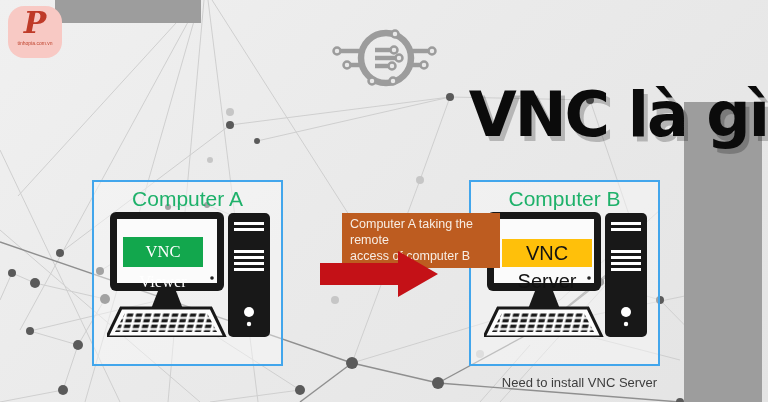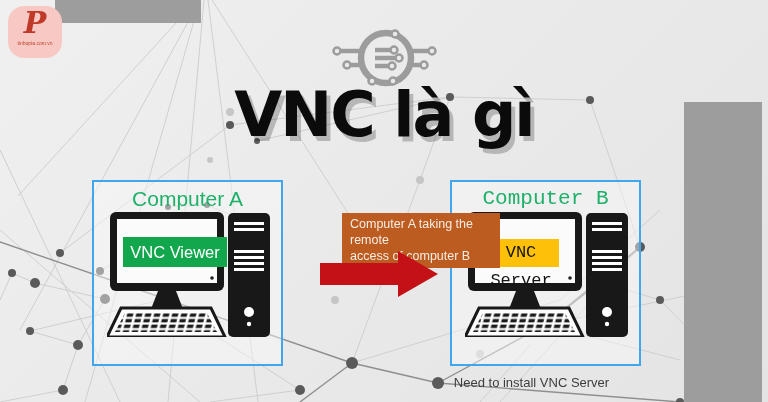--- a/index.html
+++ b/index.html
@@ -8,38 +8,38 @@
          font-family:"Liberation Sans",sans-serif;}
   .mesh{position:absolute;left:0;top:0;z-index:0;}
   .topbar{position:absolute;left:55px;top:0;width:146px;height:23px;background:#9d9d9d;z-index:1;}
   .rightbar{position:absolute;left:684px;top:102px;width:78px;height:300px;background:#9d9d9d;z-index:1;}
   .logo{position:absolute;left:8px;top:6px;width:54px;height:52px;border-radius:16px;
         background:#f8c9c4;z-index:2;text-align:center;}
   .logo-letter{font-family:"DejaVu Serif",serif;font-style:italic;font-weight:bold;
         font-size:30px;line-height:34px;color:#bf3a28;}
   .logo-site{font-size:5px;color:#c0452f;line-height:6px;}
   .hub{position:absolute;left:332px;top:20px;z-index:2;}
-  .title{position:absolute;left:0;top:78px;width:768px;text-align:center;z-index:2;
+  .title{position:absolute;left:0;top:78px;width:768px;text-align:right;z-index:2;
          font-family:"DejaVu Sans",sans-serif;font-weight:900;font-size:62px;
          letter-spacing:-2px;color:#0b0b0b;text-shadow:4px 5px 0 rgba(0,0,0,0.22);}
   .panel{position:absolute;top:180px;width:187px;height:182px;border:2px solid #42a6ec;
          background:rgba(250,250,250,0.45);z-index:2;}
   .panel-a{left:92px;}
-  .panel-b{left:450px;font-family:Liberation Mono, monospace;}
+  .panel-b{left:469px;}
   .panel-title{margin-top:5px;text-align:center;font-size:21px;color:#1eb16a;}
   .pc{position:absolute;left:13px;top:30px;}
   .screen-label{position:absolute;text-align:center;z-index:3;}
-  .viewer{left:29px;top:55px;width:104px;height:30px;line-height:30px;
-          background:#12a74d;color:#ffffff;font-size:16.5px;}
-  .server{left:31px;top:57px;width:76px;height:28px;line-height:28px;
-          background:#ffc00a;color:#131313;font-size:17px;}
+  .viewer{left:29px;top:55px;width:80px;height:30px;line-height:30px;
+          background:#12a74d;color:#ffffff;font-size:16.5px;font-family:Liberation Serif, serif;}
+  .server{left:31px;top:57px;width:90px;height:28px;line-height:28px;
+          background:#ffc00a;color:#131313;font-size:20px;}
   .caption{position:absolute;top:375px;width:191px;text-align:center;font-size:13px;
            color:#3d3d3d;z-index:2;}
   .caption-a{left:92px;}
-  .caption-b{left:436px;}
+  .caption-b{left:484px;}
   .connection-box{position:absolute;left:296px;top:213px;width:142px;padding:3px 8px 4px 8px;
            background:#bd5c20;color:#f7ede4;font-size:12.5px;line-height:16px;z-index:2;margin-left:46px;}
   .connection-box span{display:block;}
   .arrow{position:absolute;left:320px;top:251px;z-index:2;}
 </style>
 </head>
 <body>
 
 <div class="stage">
 

